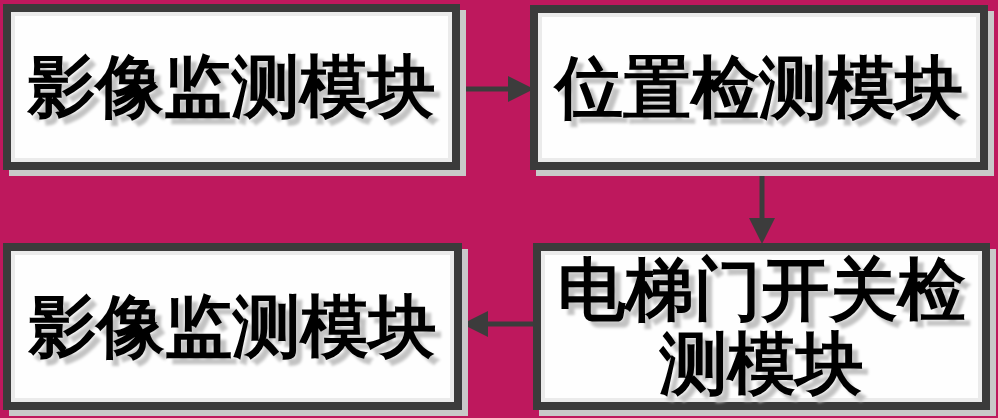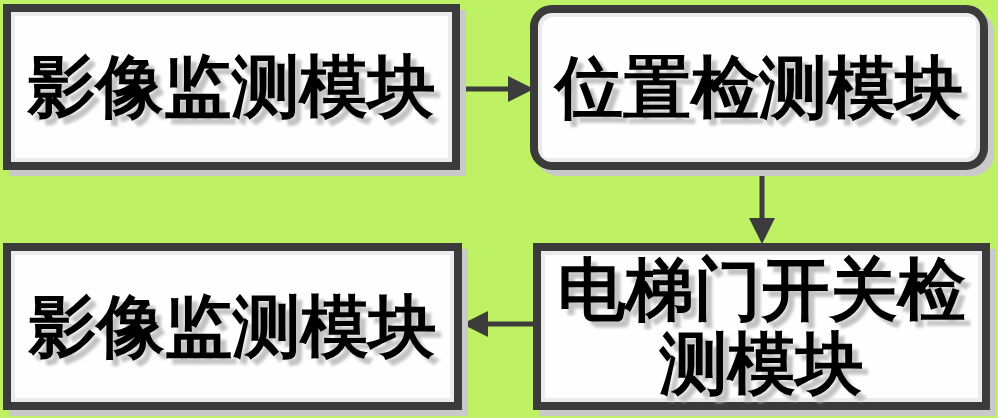--- a/index.html
+++ b/index.html
@@ -4,21 +4,21 @@
 <style>
   html, body {
     margin: 0;
     padding: 0;
     background: #ffffff;
   }
   .canvas {
     position: relative;
     width: 998px;
     height: 418px;
-    background: #bef264;
+    background: #be185d;
     overflow: hidden;
     font-family: "DejaVu Serif", "Liberation Serif", serif;
   }
   .arrows {
     position: absolute;
     left: 0;
     top: 0;
     width: 998px;
     height: 418px;
   }
@@ -40,21 +40,21 @@
     display: block;
     padding: 0 8px;
     font-size: 68px;
     font-weight: bold;
     line-height: 1.08;
     color: #000000;
     text-shadow: 6px 6px 3px #c3c3c3;
     letter-spacing: 0px;
   }
   .node-1 { left: 3px;   top: 4px;   width: 457px; height: 166px; }
-  .node-2 { left: 530px; top: 5px;   width: 458px; height: 165px; border-radius: 22px; }
+  .node-2 { left: 530px; top: 5px;   width: 458px; height: 165px; }
   .node-3 { left: 533px; top: 243px; width: 457px; height: 167px; }
   .node-4 { left: 3px;   top: 243px; width: 459px; height: 167px; }
 </style>
 </head>
 <body>
 
 <div class="canvas">
 
   <svg class="arrows" width="998" height="418" viewBox="0 0 998 418" xmlns="http://www.w3.org/2000/svg">
 

